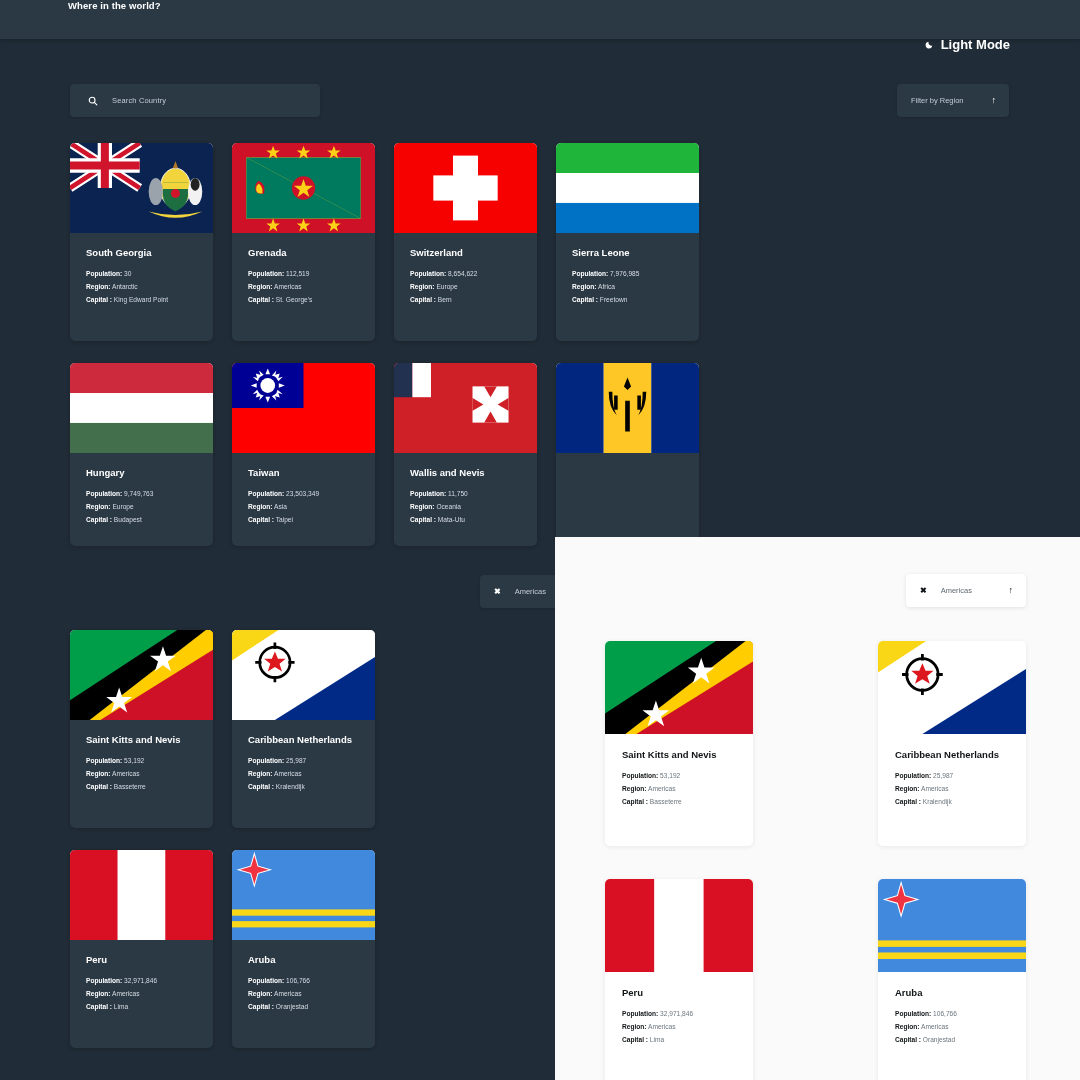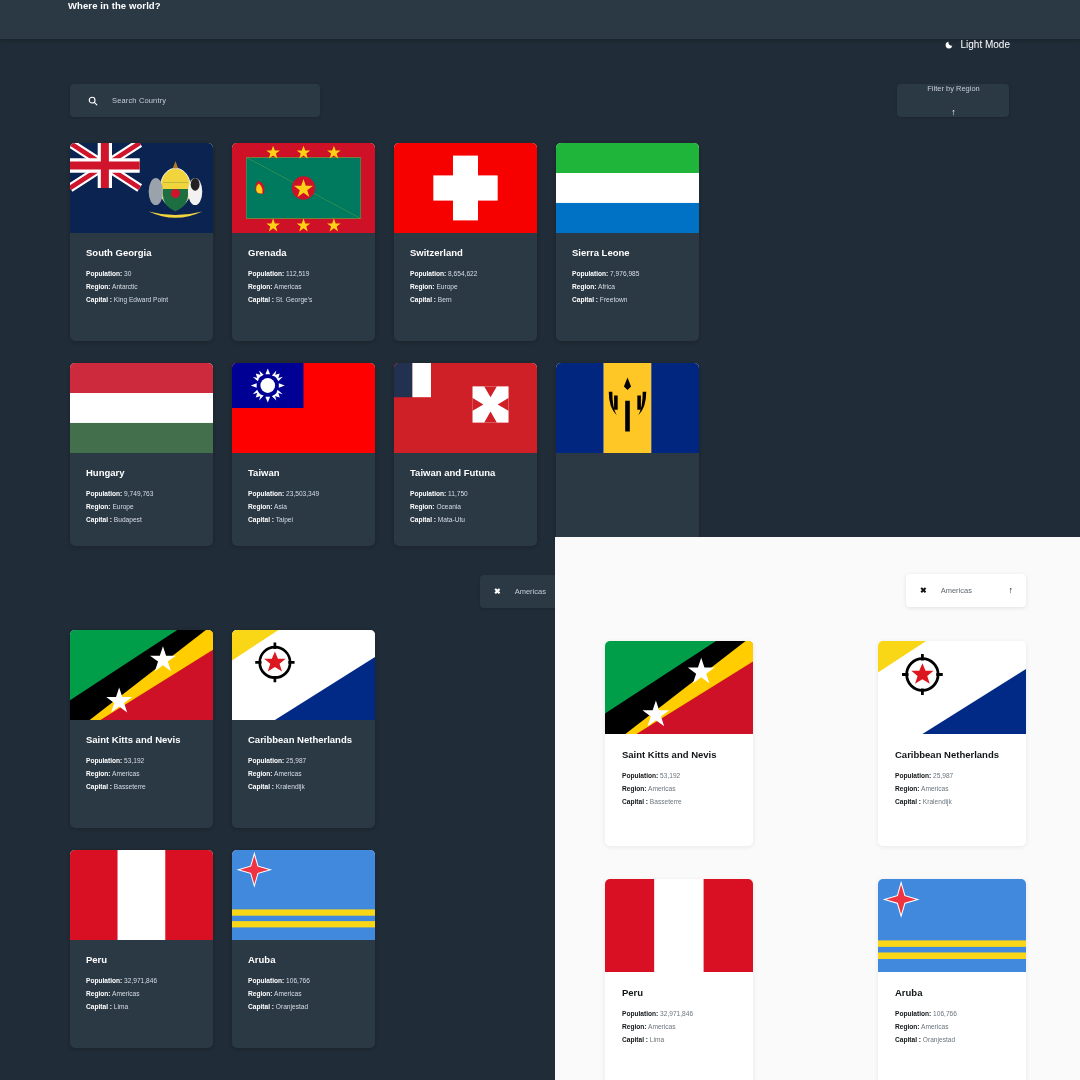--- a/index.html
+++ b/index.html
@@ -15,38 +15,38 @@
   
   .header{
     height:39px; width:1080px;
     background:#2b3945;
     display:flex; justify-content:space-between;
     padding:0 70px 0 68px;
     box-shadow:0 2px 4px rgba(0,0,0,.18);
     position:relative; z-index:2;
   }
   .header-title{ font-size:9.5px; font-weight:bold; letter-spacing:.1px; color:#fff; }
-  .mode-toggle{ display:flex; align-items:center; gap:7px; font-size:10px; font-weight:400; color:#fff; cursor:pointer;margin-top:44px;}
+  .mode-toggle{ display:flex; align-items:center; gap:7px; font-size:13px; font-weight:700; color:#fff; cursor:pointer;margin-top:44px;}
   .moon{ width:9px;height:9px; display:inline-block; }
 
   
   .controls{
     display:flex; justify-content:space-between; align-items:center;
     padding:45px 71px 0 70px;
   }
   .search-box{
     width:250px; height:33px; background:#2b3945; border-radius:4px;
     display:flex; align-items:center; gap:14px; padding:0 18px;
     box-shadow:0 1px 3px rgba(0,0,0,.15);
   }
   .search-box .ph{ font-size:7.5px; color:#c3ccd4; letter-spacing:.15px;}
   .filter-box{
     width:112px; height:33px; background:#2b3945; border-radius:4px;
     display:flex; align-items:center; justify-content:space-between;
-    padding:0 13px 0 14px; box-shadow:0 1px 3px rgba(0,0,0,.15);flex-direction:column;
+    padding:0 13px 0 14px; box-shadow:0 1px 3px rgba(0,0,0,.15);
   }
   .filter-box .lbl{ font-size:7.5px; color:#c3ccd4; }
   .arrow-up{ font-size:9px; color:#fff; line-height:1;}
 
   
   .grid{
     display:grid;
     grid-template-columns:repeat(4,143px);
     column-gap:122px;
     row-gap:33px;
@@ -299,21 +299,21 @@
             <path d="M-20-20 h40 v40 h-40z" fill="#ffffff"></path>
             <path d="M-20-20 L0 0 L-20 20 Z" fill="#cf2027"></path>
             <path d="M20-20 L0 0 L20 20 Z" fill="#cf2027"></path>
             <path d="M-20-20 L0 0 L20-20 Z" fill="#cf2027"></path>
             <path d="M-20 20 L0 0 L20 20 Z" fill="#cf2027"></path>
             <path d="M-20-20 L-7-20 L0-8 L7-20 L20-20 L20-7 L8 0 L20 7 L20 20 L7 20 L0 8 L-7 20 L-20 20 L-20 7 L-8 0 L-20-7 Z" fill="#ffffff"></path>
           </g>
         </svg>
       </div>
       <div class="card-body">
-        <div class="c-name">Taiwan and Futuna</div>
+        <div class="c-name">Wallis and Nevis</div>
         <div class="c-row"><b>Population:</b> <span>11,750</span></div>
         <div class="c-row"><b>Region:</b> <span>Oceania</span></div>
         <div class="c-row"><b>Capital :</b> <span>Mata-Utu</span></div>
       </div>
     </div>
     <div class="card">
       <div class="flag">
         <svg class="fsvg" viewBox="0 0 160 100" preserveAspectRatio="none">
           <rect width="53.4" height="100" fill="#00267f"></rect>
           <rect x="53.4" width="53.2" height="100" fill="#ffc726"></rect>

